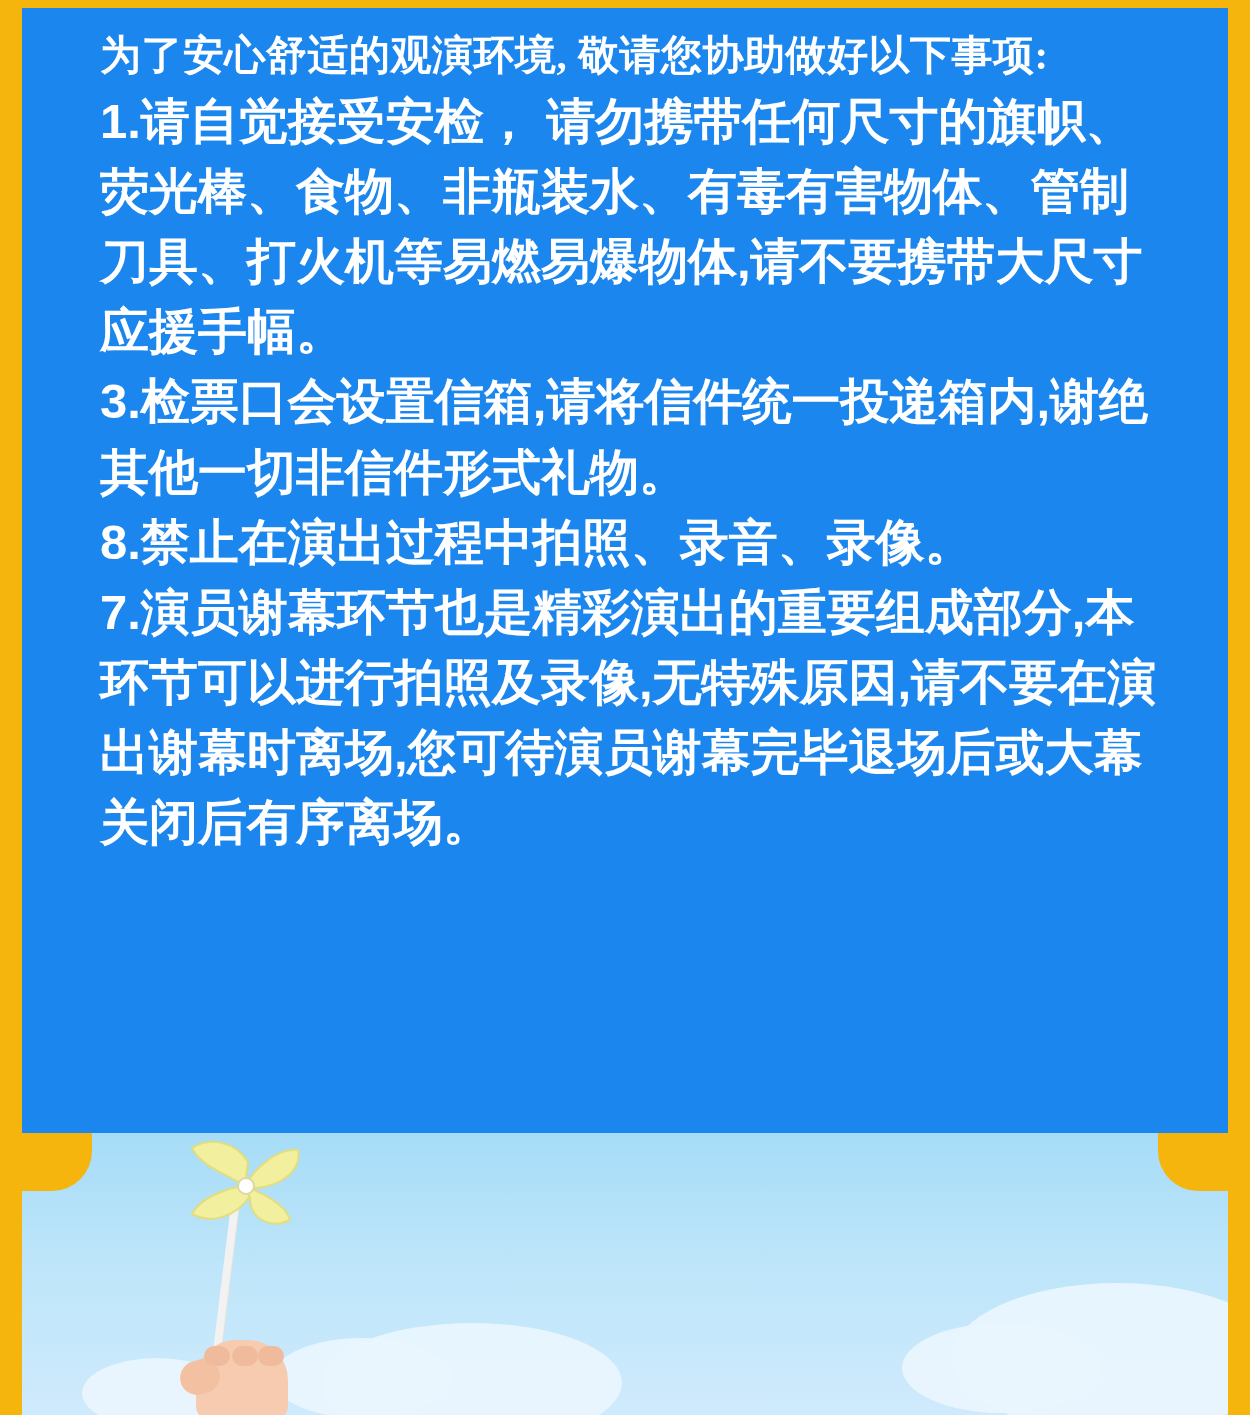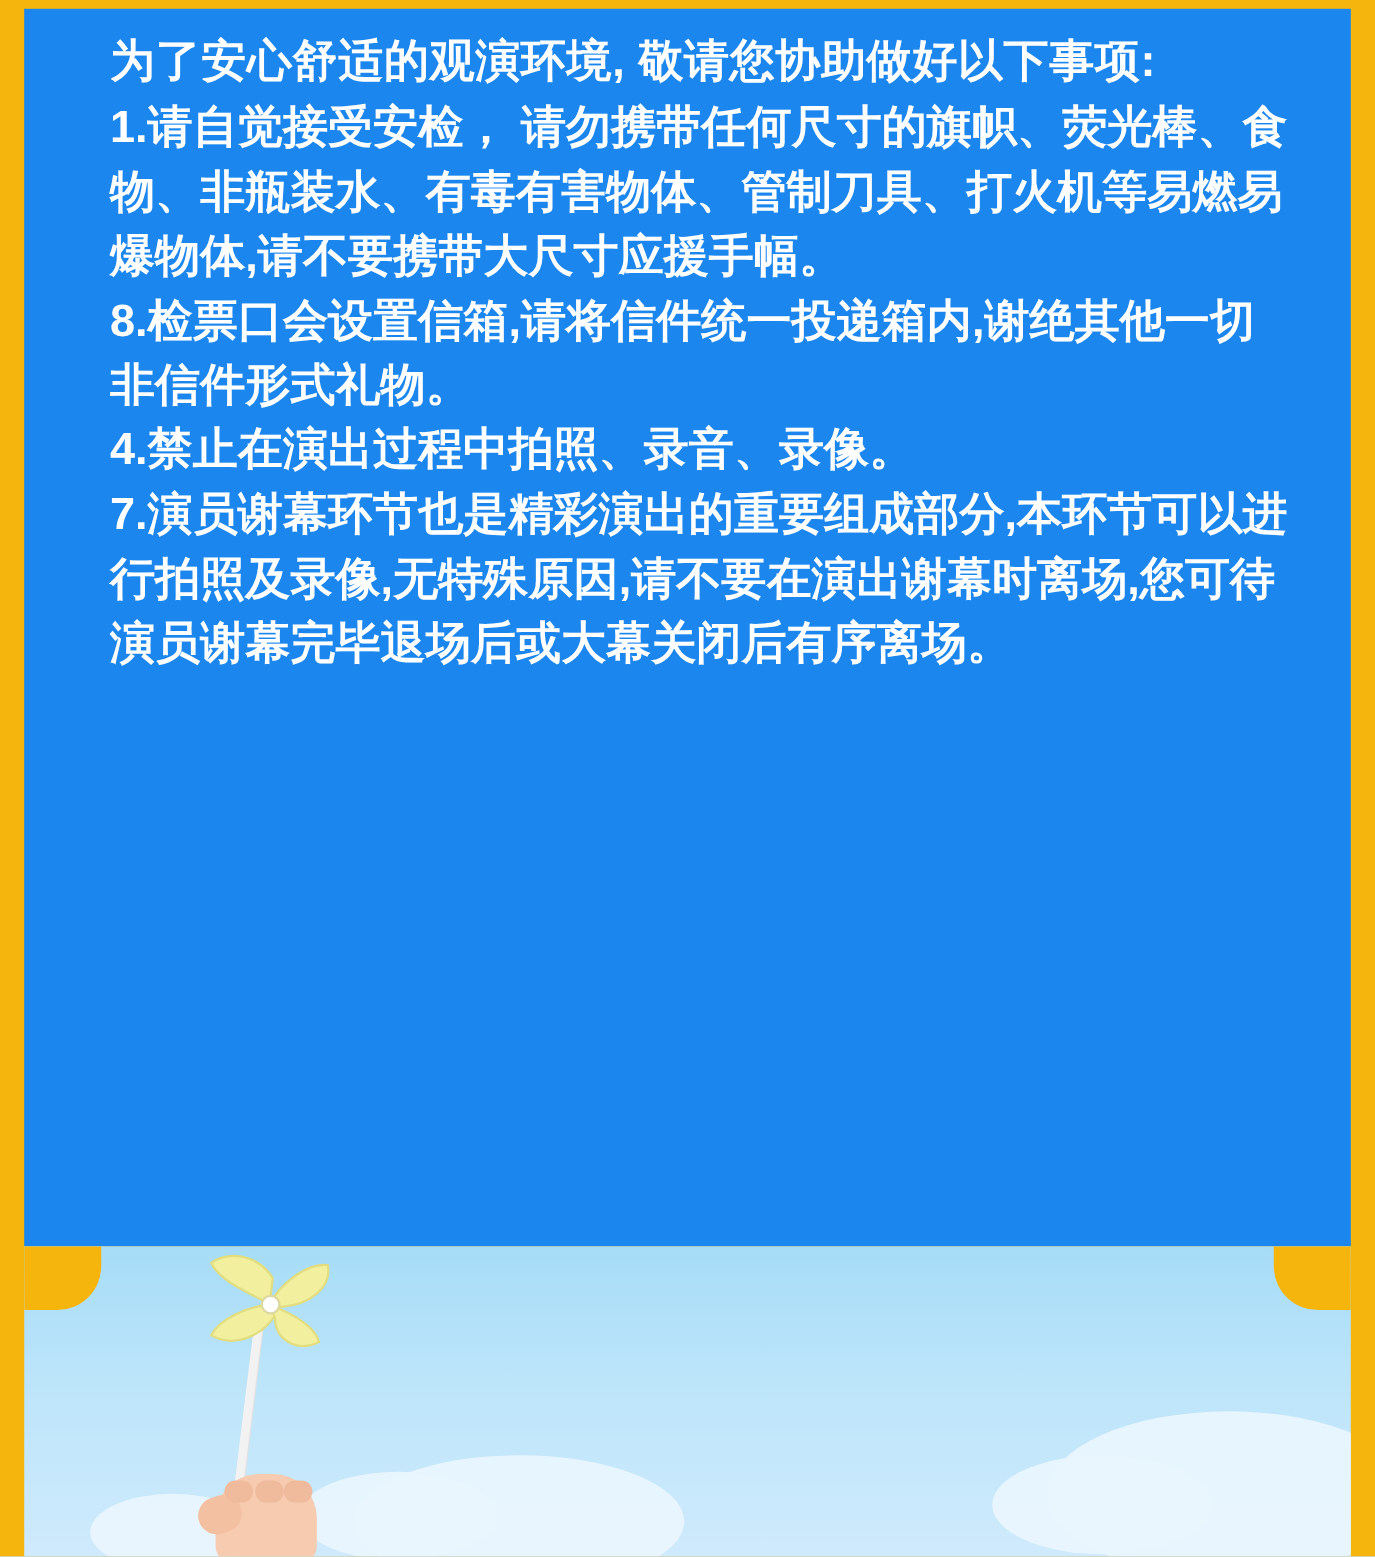--- a/index.html
+++ b/index.html
@@ -49,30 +49,31 @@
   }
 
   .notice-title {
     color: #ffffff;
     font-size: 41px;
     font-weight: bold;
     line-height: 1.42;
     letter-spacing: 0.5px;
     margin: 0 0 2px 0;
     white-space: nowrap;
+    font-family: Liberation Serif, serif;
   }
 
   .notice-list {
     list-style: none;
     margin: 0;
     padding: 0;
   }
   .notice-list li {
     color: #ffffff;
-    font-size: 41px;
+    font-size: 49px;
     font-weight: bold;
     line-height: 1.43;
     letter-spacing: 0px;
     text-indent: 0;
     margin: 0;
     padding: 0;
   }
 
   
   .sky {
@@ -160,22 +161,22 @@
 <div id="page">
 
   <div class="frame-top"></div>
   <div class="frame-left"></div>
   <div class="frame-right"></div>
 
   <div class="notice-panel">
     <p class="notice-title">为了安心舒适的观演环境, 敬请您协助做好以下事项:</p>
     <ul class="notice-list">
       <li>1.请自觉接受安检，  请勿携带任何尺寸的旗帜、荧光棒、食物、非瓶装水、有毒有害物体、管制刀具、打火机等易燃易爆物体,请不要携带大尺寸应援手幅。</li>
-      <li>8.检票口会设置信箱,请将信件统一投递箱内,谢绝其他一切非信件形式礼物。</li>
-      <li>4.禁止在演出过程中拍照、录音、录像。</li>
+      <li>3.检票口会设置信箱,请将信件统一投递箱内,谢绝其他一切非信件形式礼物。</li>
+      <li>8.禁止在演出过程中拍照、录音、录像。</li>
       <li>7.演员谢幕环节也是精彩演出的重要组成部分,本环节可以进行拍照及录像,无特殊原因,请不要在演出谢幕时离场,您可待演员谢幕完毕退场后或大幕关闭后有序离场。</li>
     </ul>
   </div>
 
   <div class="sky">
     <div class="sky-corner left"></div>
     <div class="sky-corner right"></div>
     <div class="cloud c3"></div>
     <div class="cloud c4"></div>
     <div class="cloud c1"></div>

